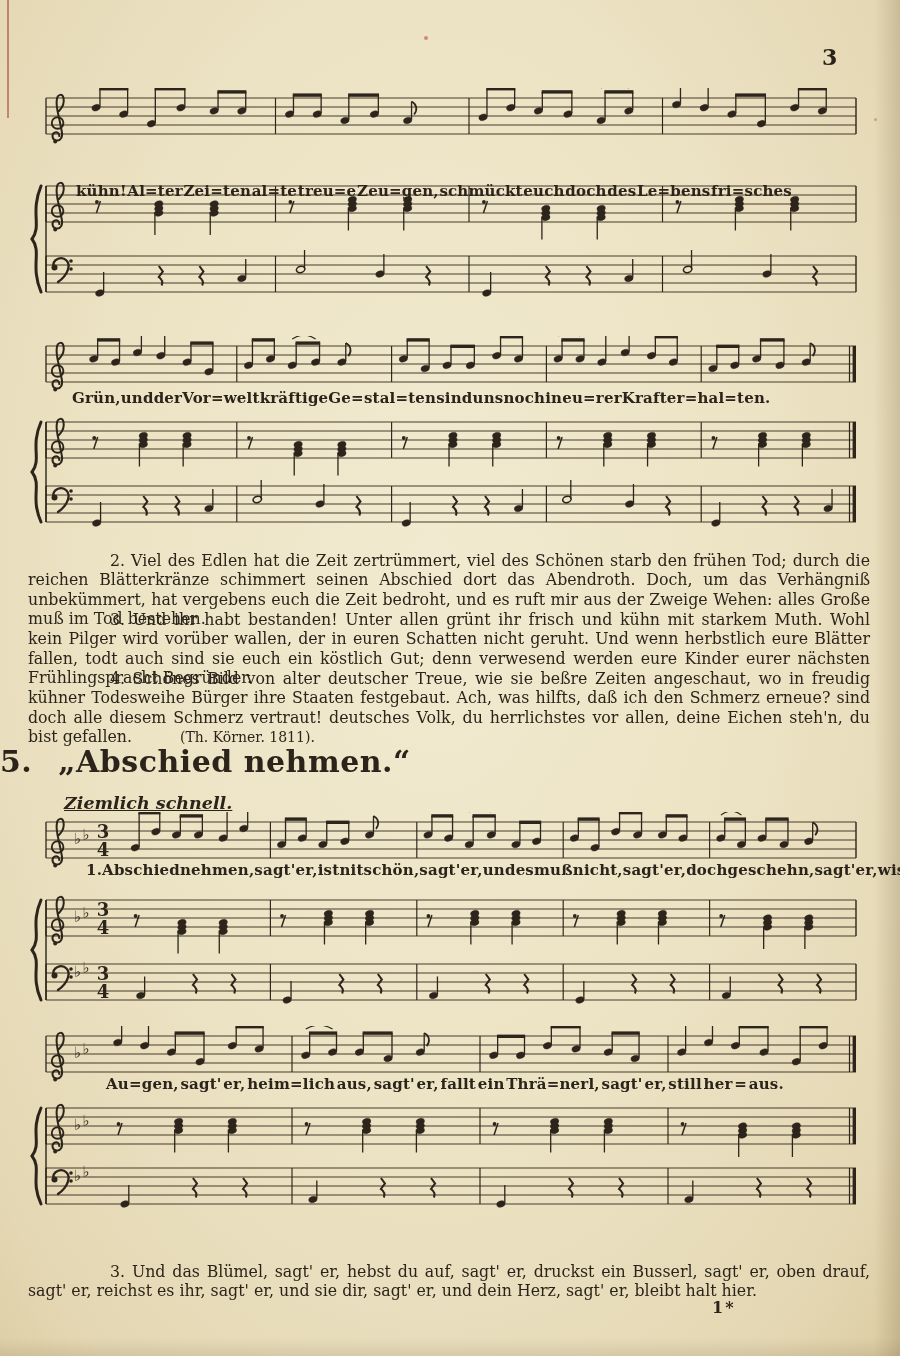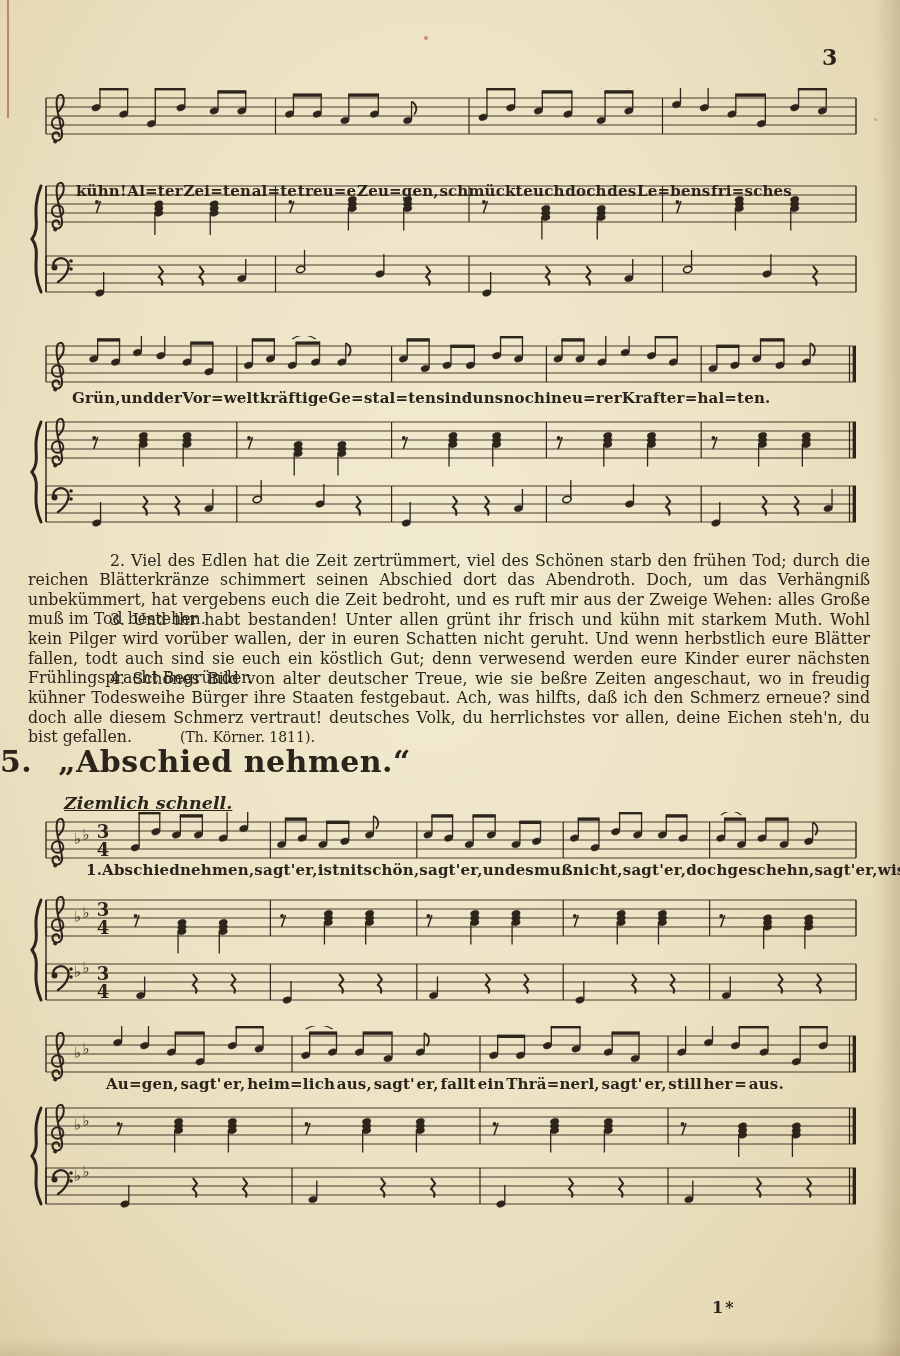--- a/index.html
+++ b/index.html
@@ -831,20 +831,21 @@
 
   <p class="verse" style="top:551px">2.  Viel des Edlen hat die Zeit zertrümmert, viel des Schönen starb den frühen Tod; durch die reichen Blätterkränze schimmert seinen Abschied dort das Abendroth.  Doch, um das Verhängniß unbekümmert, hat vergebens euch die Zeit bedroht, und es ruft mir aus der Zweige Wehen: alles Große muß im Tod bestehen.</p>
   <p class="verse" style="top:610px">3.  Und ihr habt bestanden!  Unter allen grünt ihr frisch und kühn mit starkem Muth.  Wohl kein Pilger wird vorüber wallen, der in euren Schatten nicht geruht.  Und wenn herbstlich eure Blätter fallen, todt auch sind sie euch ein köstlich Gut; denn verwesend werden eure Kinder eurer nächsten Frühlingspracht Begründer.</p>
   <p class="verse" style="top:669px"><span>4.  Schönes Bild von alter deutscher Treue, wie sie beßre Zeiten angeschaut, wo in freudig kühner Todesweihe Bürger ihre Staaten festgebaut.  Ach, was hilfts, daß ich den Schmerz erneue? sind doch alle diesem Schmerz vertraut! deutsches Volk, du herrlichstes vor allen, deine Eichen steh'n, du bist gefallen.</span><span class="attr">(Th. Körner. 1811).</span></p>
 
   <div class="title-row">
     <span class="num">5.</span><span>„Abschied nehmen.“</span>
   </div>
   <div class="tempo">Ziemlich schnell.</div>
 
+  <p class="verse" style="top:1262px">3.  Und das Blümel, sagt' er, hebst du auf, sagt' er, druckst ein Busserl, sagt' er, oben drauf, sagt' er, reichst es ihr, sagt' er, und sie dir, sagt' er, und dein Herz, sagt' er, bleibt halt hier.</p>
 
   <div class="footer-mark">1*</div>
 
   <div class="edge-shade-right"></div>
   <div class="edge-shade-bottom"></div>
 <div class="lyrics" style="top: 142px; left: 76px; width: 716px; margin-top: 40px;">
       <span>kühn!</span>
       <span>Al=ter</span>
       <span>Zei=ten</span>
       <span>al=te</span>

